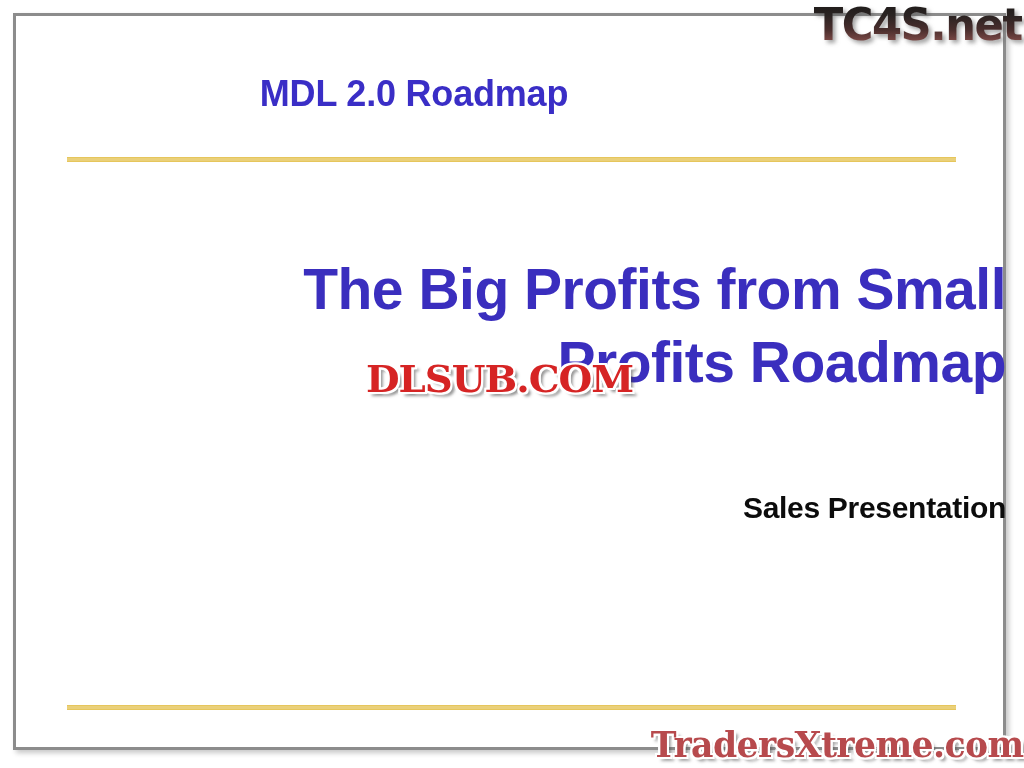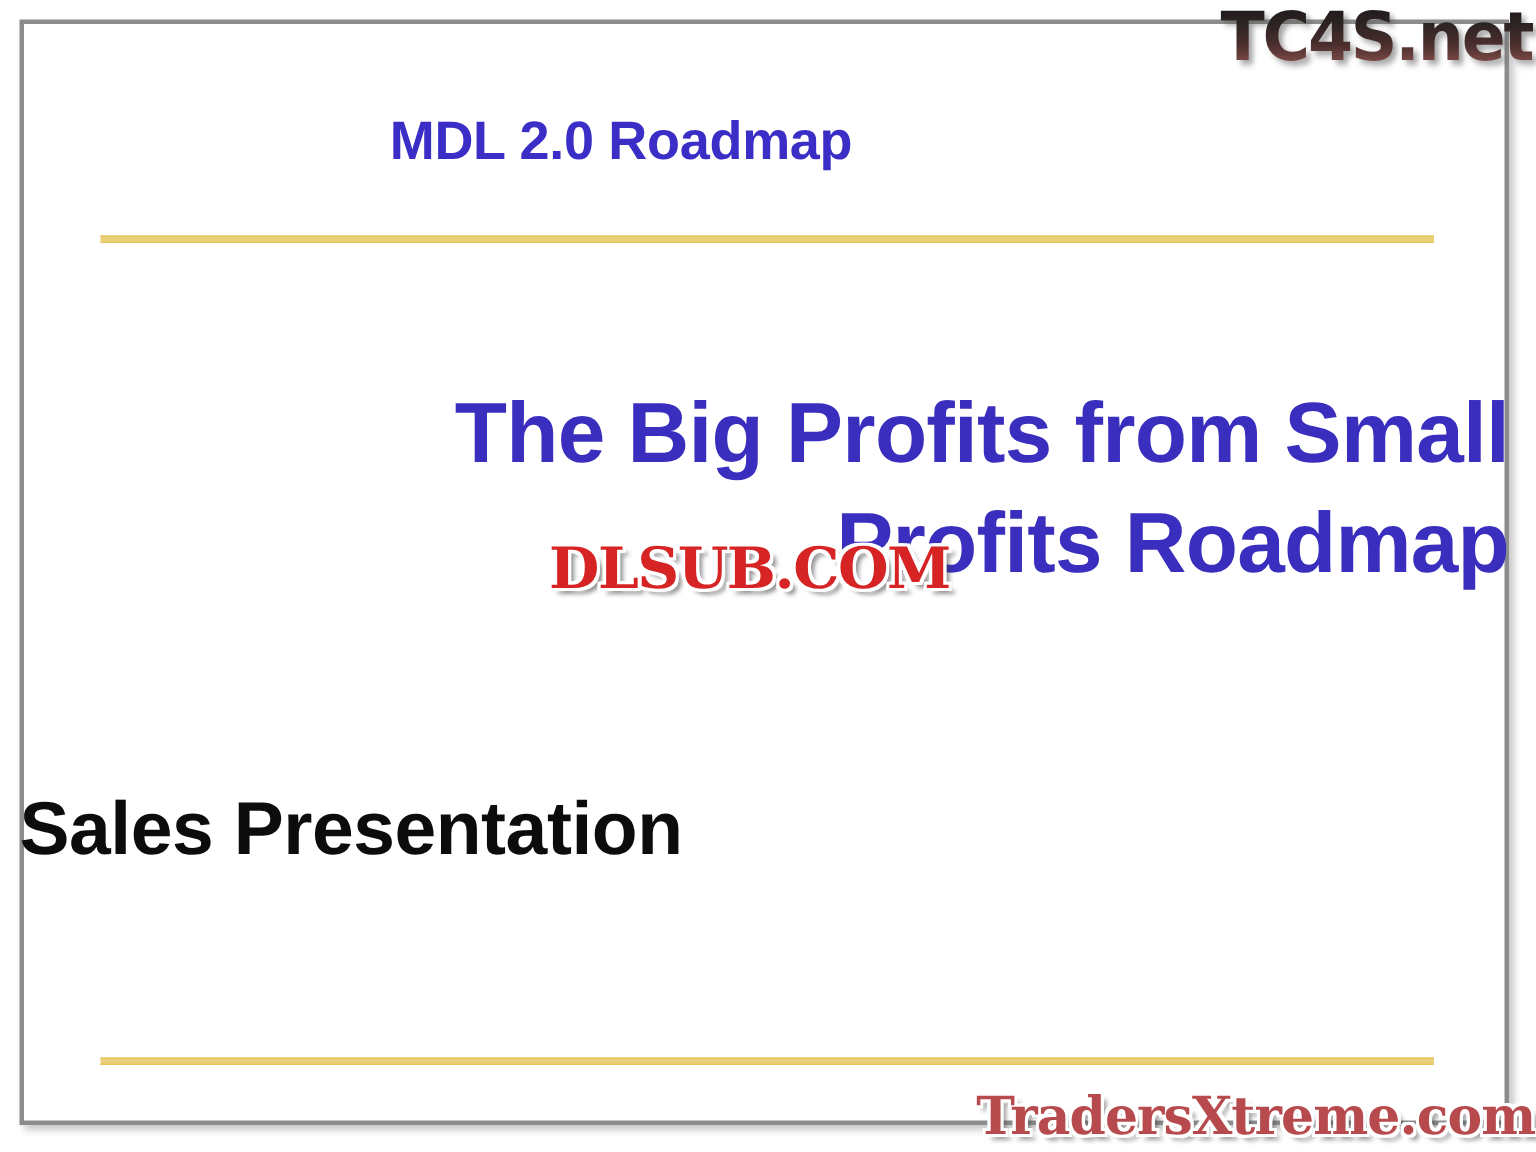--- a/index.html
+++ b/index.html
@@ -89,27 +89,26 @@
     line-height: 1.28;
     letter-spacing: -0.5px;
   }
 
   
   .slide-subtitle {
     position: absolute;
     left: 0;
     top: 477px;
     width: 993px;
-    text-align: left;
-    font-size: 50px;
+    text-align: right;
+    font-size: 30px;
     font-weight: bold;
     color: #0c0c0c;
     line-height: 1.2;
     letter-spacing: -0.3px;
-    margin-top: 32px;
   }
 
   
 
   
   .wm-tc4s {
     position: absolute;
     right: 2px;
     top: 2px;
     font-family: "DejaVu Sans", sans-serif;

